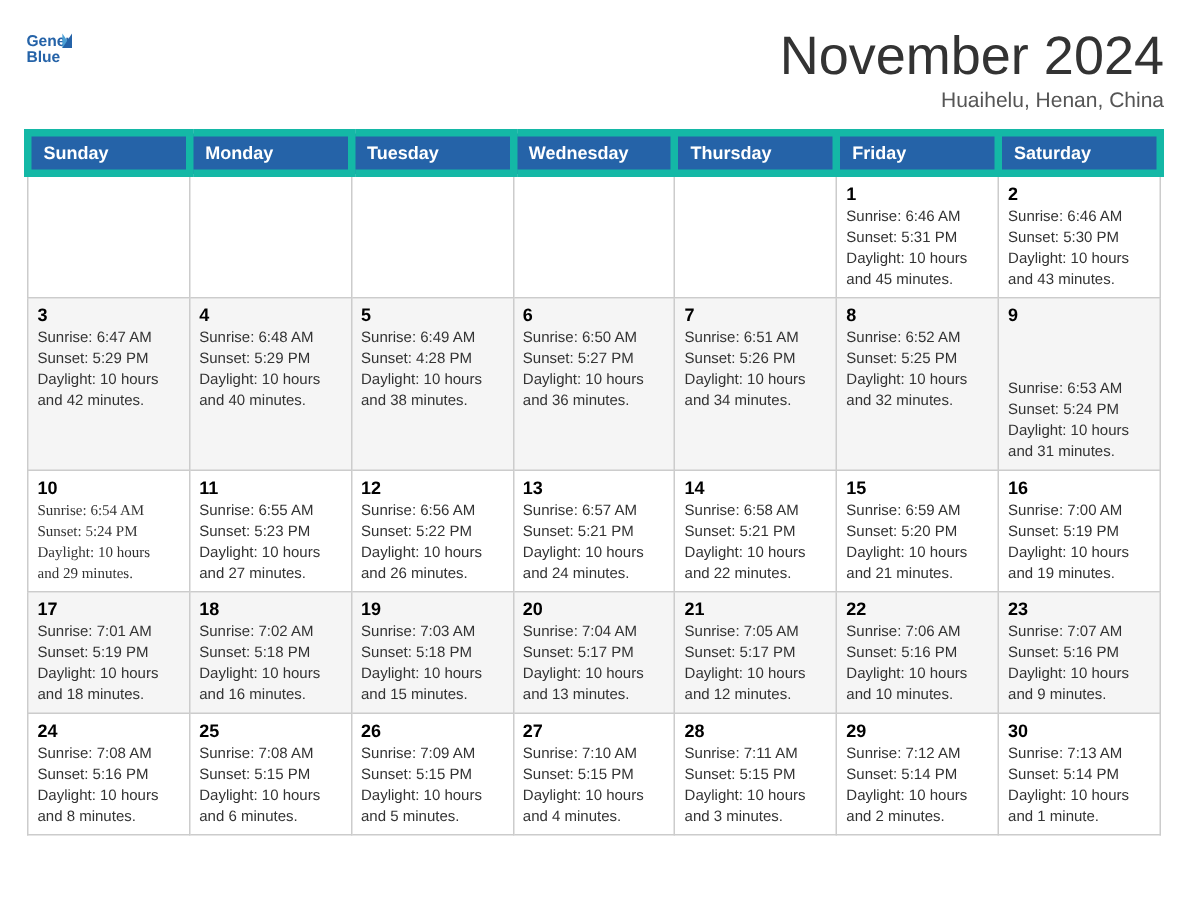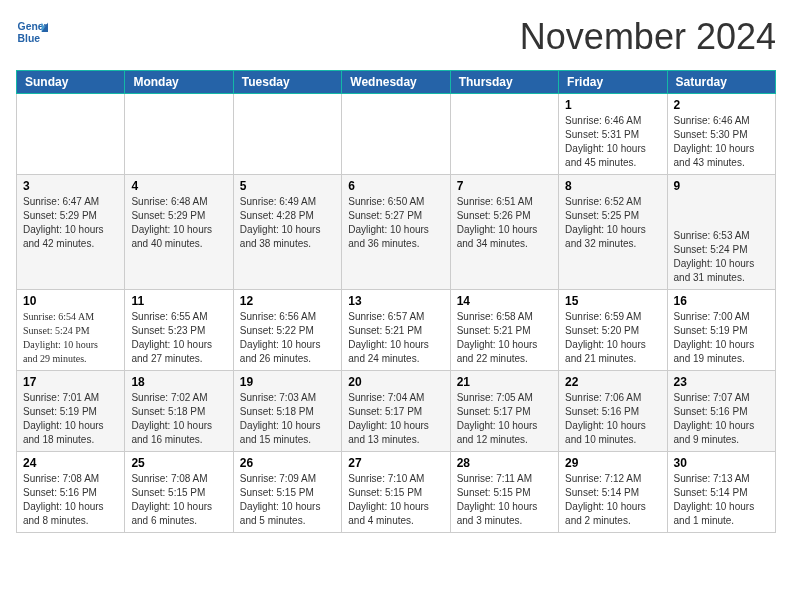--- a/index.html
+++ b/index.html
@@ -43,21 +43,21 @@
       border-collapse: collapse;
       font-size: 11px;
     }
     thead th {
       background-color: #2563a8;
       color: #fff;
       text-align: left;
       padding: 4px 8px;
       font-size: 12px;
       font-weight: bold;
-      border: 1px solid #14b8a6;
+      border: 5px solid #14b8a6;
     }
     tbody td {
       border: 1px solid #ccc;
       vertical-align: top;
       padding: 4px 6px;
       width: calc(100% / 7);
       min-height: 80px;
       height: 80px;
     }
     tbody tr:nth-child(even) td {
@@ -88,20 +88,21 @@
   <div class="logo">
     <svg class="logo-icon" viewBox="0 0 40 40">
       <text x="2" y="18" font-size="13" font-weight="bold" fill="#2563a8">General</text>
       <text x="2" y="32" font-size="13" font-weight="bold" fill="#2563a8">Blue</text>
       <polygon points="32,8 40,20 32,20" fill="#4a9fd4"></polygon>
       <polygon points="32,20 40,20 40,8" fill="#2563a8"></polygon>
     </svg>
   </div>
   <div class="title-block">
     <div class="month-title">November 2024</div>
+    <div class="subtitle">Huaihelu, Henan, China</div>
   </div>
 </div>
 
 <table>
   <thead>
     <tr>
     <th>Sunday</th>
         <th>Monday</th>
         <th>Tuesday</th>
         <th>Wednesday</th>

